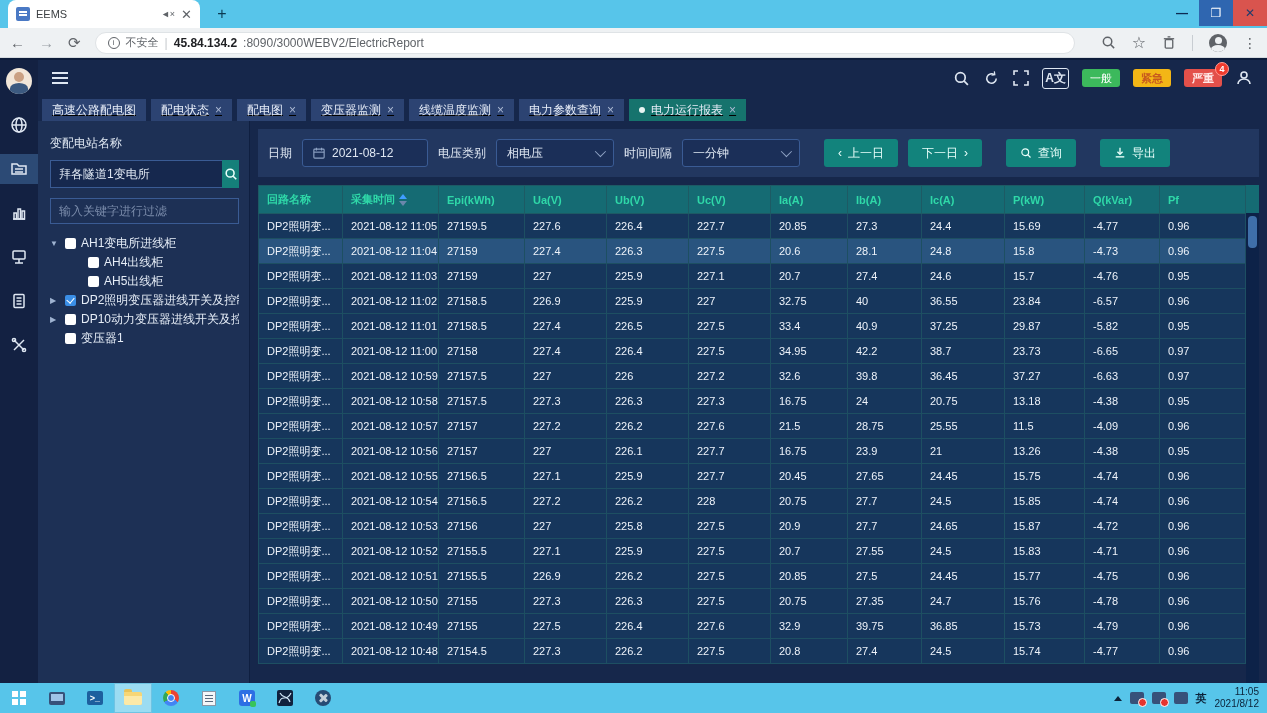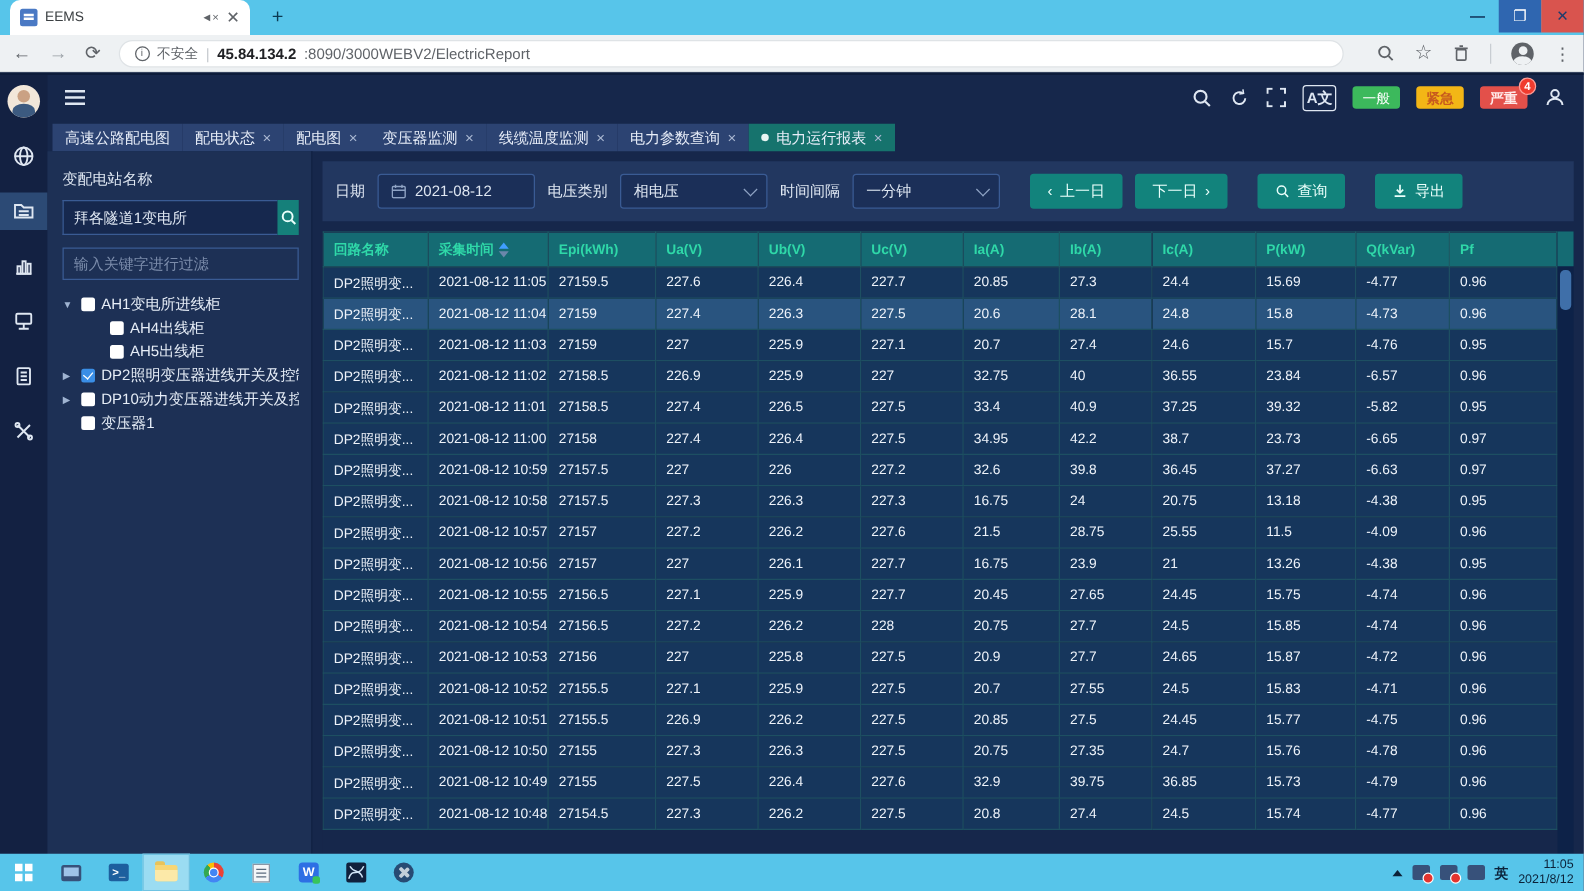--- a/index.html
+++ b/index.html
@@ -50,21 +50,21 @@
   .hamb:before { content:""; position:absolute; left:0; top:3px; width:16px; height:2px; background:#dfe7f2; }
   .hdr-right { margin-left:auto; display:flex; align-items:center; gap:13px; }
   .hdr-right svg { stroke:#dfe7f2; fill:none; stroke-width:1.6; }
   .transbox { border:1.5px solid #dfe7f2; border-radius:3px; color:#dfe7f2; font-size:12px; padding:1px 2px; font-weight:bold; }
   .albadge { height:18px; border-radius:3px; color:#fff; font-size:11px; display:flex; align-items:center; padding:0 8px; position:relative; }
   .albadge.b0 { background:#3cb95c; }
   .albadge.b1 { background:#f3b616; color:#c85a1e; font-weight:bold; }
   .albadge.b2 { background:#e3504a; color:#ffe9e8; font-weight:bold; }
   .albadge .cnt { position:absolute; right:-7px; top:-7px; min-width:14px; height:14px; border-radius:7px; background:#f03b2e; border:1px solid #ff9d96; color:#fff; font-size:9px; display:flex; align-items:center; justify-content:center; padding:0 2px; }
 
-  .tabbar { position:absolute; left:38px; top:36px; width:1229px; height:25px; display:flex; align-items:flex-end; padding-left:4px; }
+  .tabbar { position:absolute; left:38px; top:36px; width:1229px; height:25px; display:flex; align-items:flex-end; gap:5px; padding-left:4px;text-decoration:underline; }
   .tab { height:22px; background:#2c4372; color:#e7edf8; font-size:12px; display:flex; align-items:center; gap:6px; padding:0 10px; cursor:default; }
   .tab .x { color:#aab8d2; font-size:12px; }
   .tab.active { background:#16736d; }
   .tab.active .dot { width:6px; height:6px; border-radius:50%; background:#e8f5f2; }
 
   .workspace { position:absolute; left:38px; top:61px; width:1229px; height:564px; display:flex; }
 
   
   .leftpanel { width:212px; height:100%; background:#1d3055; border-right:1px solid #0f1f40; padding:14px 10px 0 12px; }
   .lp-label { color:#dfe7f2; font-size:12px; margin-bottom:8px; }
@@ -499,21 +499,21 @@
                 <tr>
                   <td>DP2照明变...</td>
                   <td>2021-08-12 11:01</td>
                   <td>27158.5</td>
                   <td>227.4</td>
                   <td>226.5</td>
                   <td>227.5</td>
                   <td>33.4</td>
                   <td>40.9</td>
                   <td>37.25</td>
-                  <td>39.32</td>
+                  <td>29.87</td>
                   <td>-5.82</td>
                   <td>0.95</td>
                 </tr>
                 <tr>
                   <td>DP2照明变...</td>
                   <td>2021-08-12 11:00</td>
                   <td>27158</td>
                   <td>227.4</td>
                   <td>226.4</td>
                   <td>227.5</td>

